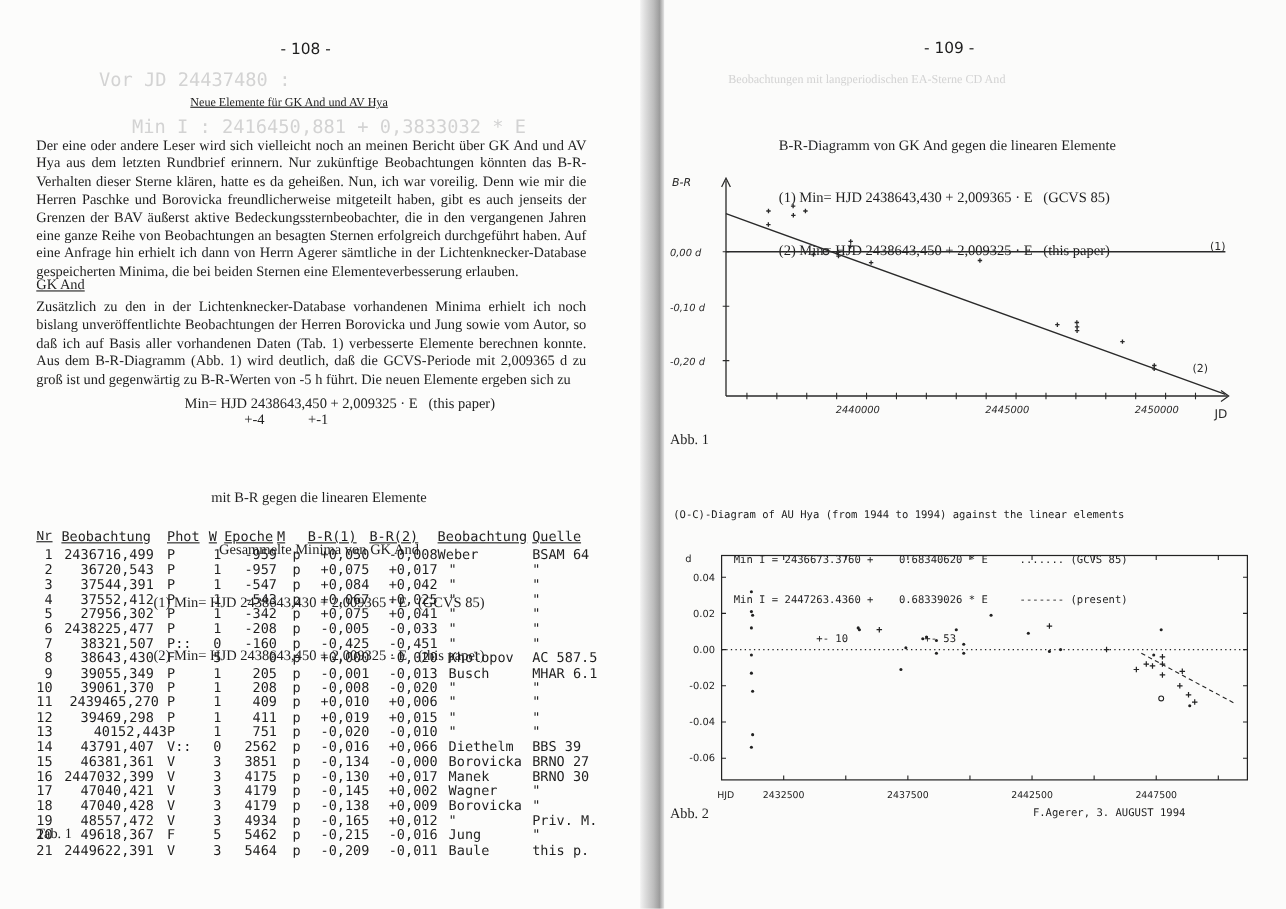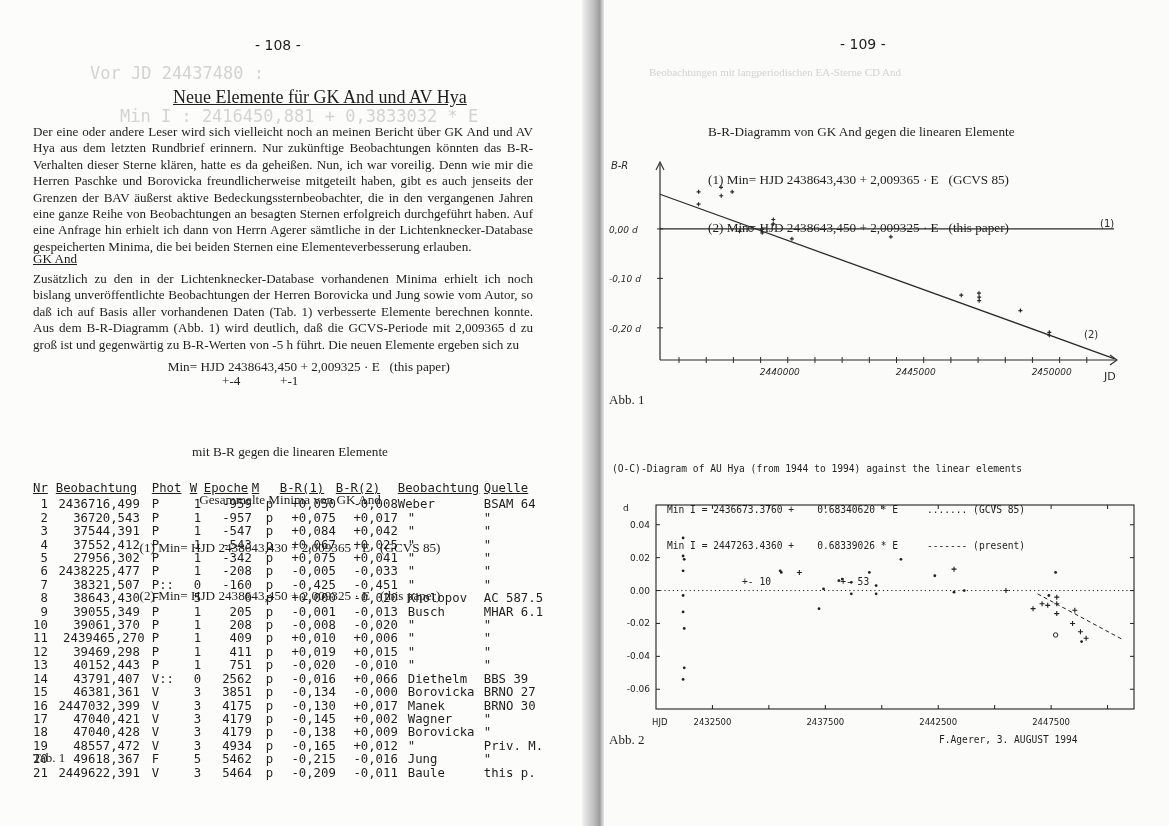--- a/index.html
+++ b/index.html
@@ -5,21 +5,21 @@
   html, body { margin:0; padding:0; }
   body { width:1169px; height:826px; position:relative; background:#fbfbfa; overflow:hidden; color:#1e1e1e; }
   .page { position:absolute; top:0; height:826px; }
   #left { left:0; width:582px; background:#fcfcfb; }
   #gutter { position:absolute; left:582px; top:0; width:22px; height:826px;
     background:linear-gradient(to right,#f2f2f2 0%,#d9d9d9 25%,#bdbdbd 55%,#9c9c9c 80%,#e8e8e8 100%); }
   #right { left:604px; width:565px; background:#fbfbfa; }
   .serif { font-family:"Liberation Serif","DejaVu Serif",serif; }
   .mono { font-family:"DejaVu Sans Mono","Liberation Mono",monospace; }
   .pnum { position:absolute; font-family:"DejaVu Sans","Liberation Sans",sans-serif; font-size:14px; }
-  .title-u { position:absolute; font-size:18px; text-decoration:underline; white-space:nowrap; }
+  .title-u { position:absolute; font-size:11px; text-decoration:underline; white-space:nowrap; }
   .para { position:absolute; font-size:13.1px; line-height:16.4px; text-align:justify; text-align-last:left; }
   .para p { margin:0; }
   .center { position:absolute; text-align:center; font-size:13.2px; line-height:16px; white-space:pre; }
   table.tab { position:absolute; border-collapse:collapse; font-size:12.3px; }
   table.tab td, table.tab th { padding:0; white-space:pre; line-height:13.4px; font-weight:normal; }
   table.tab th { text-decoration:underline; text-align:left; padding-bottom:3px; }
   .r { text-align:right; }
   .caption { position:absolute; font-size:13px; }
   svg text { font-family:"DejaVu Sans","Liberation Sans",sans-serif; }
   .ghost { position:absolute; color:#d3d3d3; font-size:13px; white-space:nowrap; }
@@ -49,21 +49,21 @@
   <div class="center serif" style="left:40px;top:412px;width:500px;">
     <div>mit B-R gegen die linearen Elemente</div>
     <div>Gesammelte Minima von GK And</div>
     <div>(1) Min= HJD 2438643,430 + 2,009365 · E   (GCVS 85)</div>
     <div>(2) Min= HJD 2438643,450 + 2,009325 · E   (this paper)</div>
   </div>
 
   <table class="tab mono" style="left:33px;top:482px;">
     <thead>
       <tr id="thead-row">
-          <th style="width: 22px; text-align: left;">Nr</th>
+          <th style="width: 22px; text-align: left; font-family: Liberation Mono, monospace;">Nr</th>
           <th style="width: 96px;">Beobachtung</th>
           <th style="width: 38px;">Phot</th>
           <th style="width: 14px;">W</th>
           <th style="width: 48px;">Epoche</th>
           <th style="width: 28px;">M</th>
           <th style="width: 56px;">B-R(1)</th>
           <th style="width: 62px;">B-R(2)</th>
           <th style="width: 86px;">Beobachtung</th>
           <th style="width: 64px;">Quelle</th>
         </tr>
@@ -208,21 +208,21 @@
           <td style="padding-left: 4px;">1</td>
           <td class="r">411</td>
           <td style="padding-left: 14px;">p</td>
           <td class="r">+0,019</td>
           <td class="r">+0,015</td>
           <td style="padding-left: 10px;">"</td>
           <td>"</td>
         </tr>
         <tr>
           <td class="r" style="padding-right: 8px;">13</td>
-          <td class="r" style="padding-right: 12px;">40152,443</td>
+          <td class="r" style="">40152,443</td>
           <td>P</td>
           <td style="padding-left: 4px;">1</td>
           <td class="r">751</td>
           <td style="padding-left: 14px;">p</td>
           <td class="r">-0,020</td>
           <td class="r">-0,010</td>
           <td style="padding-left: 10px;">"</td>
           <td>"</td>
         </tr>
         <tr>
@@ -323,21 +323,21 @@
         </tr>
       </tbody>
   </table>
 
   <div class="caption serif" style="left:33px;top:750px;">Tab. 1</div>
 </div>
 
 <div id="gutter"></div>
 
 <div class="page" id="right">
-  <div class="ghost serif" style="left:45px;top:66px;font-size:11px;">Beobachtungen mit langperiodischen EA-Sterne CD And</div>
+  <div class="ghost serif" style="left:58px;top:66px;font-size:11px;">Beobachtungen mit langperiodischen EA-Sterne CD And</div>
 
   <div class="pnum" style="left:236px;top:36px;">- 109 -</div>
 
   <div class="center serif" style="left:104px;top:92px;text-align:left;">
     <div>B-R-Diagramm von GK And gegen die linearen Elemente</div>
     <div>(1) Min= HJD 2438643,430 + 2,009365 · E   (GCVS 85)</div>
     <div>(2) Min= HJD 2438643,450 + 2,009325 · E   (this paper)</div>
   </div>
 
   <svg id="chart1" style="position:absolute;left:0;top:150px;" width="565" height="240">

